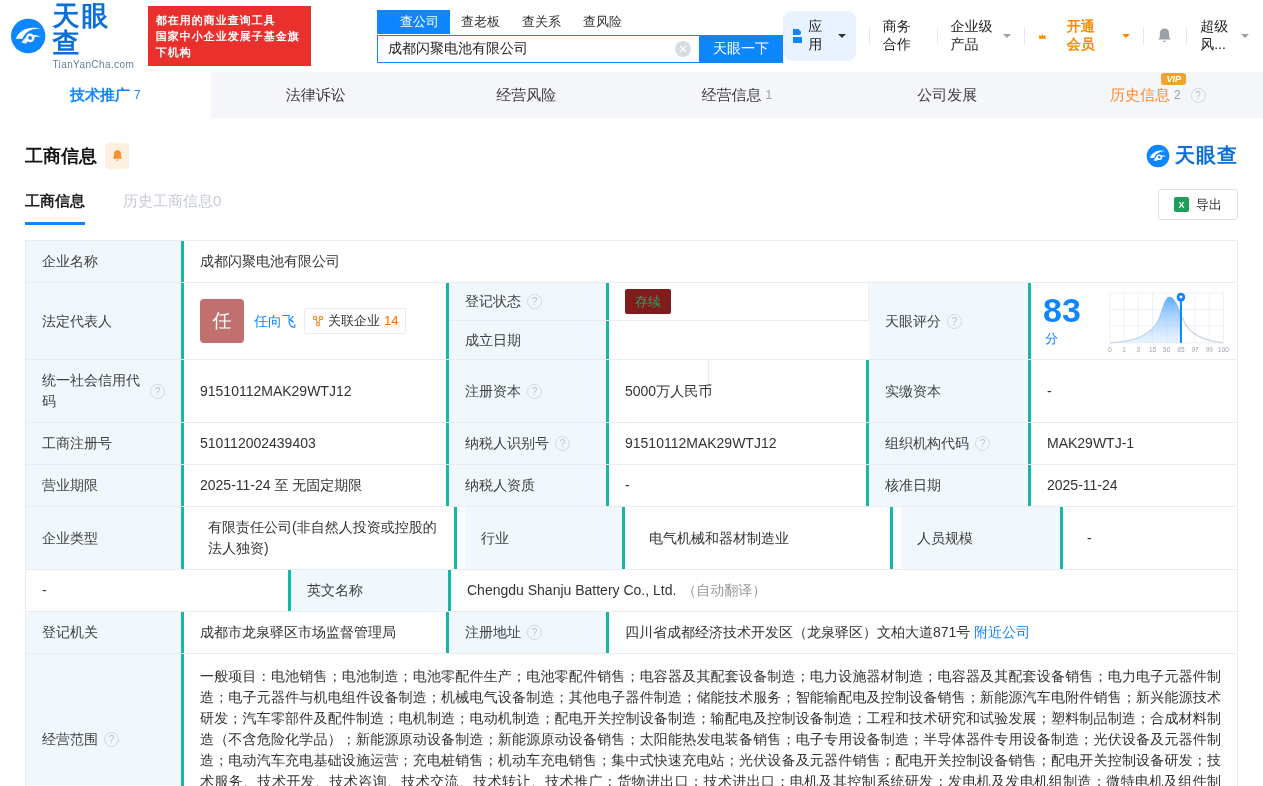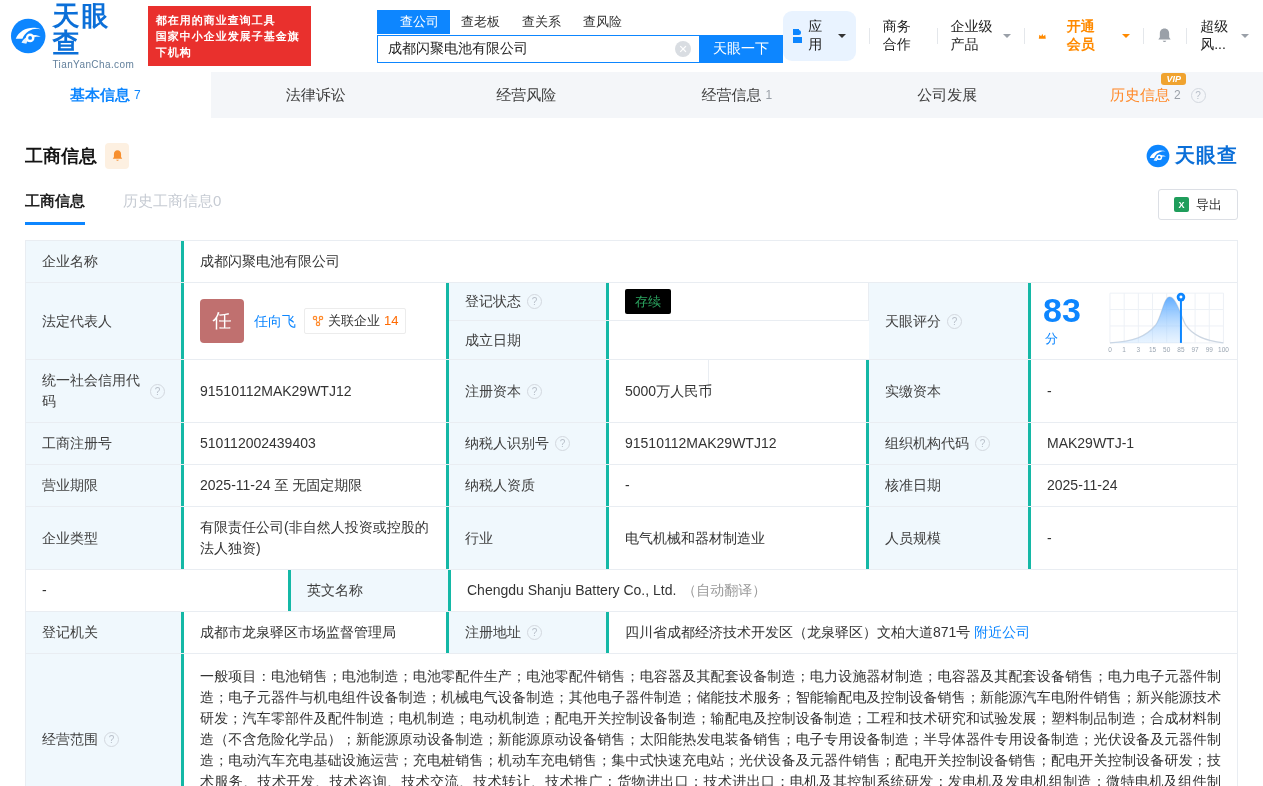--- a/index.html
+++ b/index.html
@@ -88,21 +88,21 @@
   .sub2 { display:flex; flex-direction:column; width:420px; flex:none; }
   .sub2 .srow { display:flex; height:38px; border-bottom:1px solid #e9edf2; }
   .sub2 .srow:last-child { border-bottom:none;flex-direction:column; }
   .sub2 .cell { height:100%; }
   .avatar { width:44px; height:44px; border-radius:4px; background:#c0706f; color:#fff; font-size:19px;
        display:flex; align-items:center; justify-content:center; flex:none; cursor:pointer; }
   .rep-name { color:#0d86ff; margin-left:10px; cursor:pointer; }
   .rel-badge { display:inline-flex; align-items:center; gap:4px; border:1px solid #ececec; border-radius:2px;
        padding:2px 7px; margin-left:8px; font-size:13px; color:#333; cursor:pointer; white-space:nowrap; }
   .rel-count { color:#ff6a00; }
-  .status-badge { background:#000000; color:#2ba35f; font-size:13px; padding:3px 10px; border-radius:2px; }
+  .status-badge { background:#7f1d1d; color:#2ba35f; font-size:13px; padding:3px 10px; border-radius:2px; }
   .link { color:#0d86ff; cursor:pointer; white-space:nowrap; }
   .note { color:#999; margin-left:6px; }
   .score-cell { display:flex; align-items:center; gap:10px; padding:4px 8px 4px 12px; }
   .score-num { font-size:34px; font-weight:700; color:#0d86ff; line-height:1; cursor:pointer; }
   .score-unit { font-size:13px; color:#0d86ff; margin-left:2px; }
   .scope-text { display:block; line-height:21px; text-align:justify; }
 </style>
 </head>
 <body>
 
@@ -177,21 +177,21 @@
     <span class="sep"></span>
     <span class="nav-item">
       <span>超级风...</span>
       <span class="caret"></span>
     </span>
   </div>
 </div>
 
 <div class="tabbar">
   <div class="tab active">
-    <span>基本信息</span>
+    <span>技术推广</span>
     <span class="count">7</span>
   </div>
   <div class="tab">
     <span>法律诉讼</span>
   </div>
   <div class="tab">
     <span>经营风险</span>
   </div>
   <div class="tab">
     <span>经营信息</span>
@@ -364,21 +364,21 @@
 
     <div class="row">
       <div class="cell c-label w1">营业期限</div>
       <div class="cell w2">2025-11-24 至 无固定期限</div>
       <div class="cell c-label w3">纳税人资质</div>
       <div class="cell w4">-</div>
       <div class="cell c-label w5">核准日期</div>
       <div class="cell wfill last">2025-11-24</div>
     </div>
 
-    <div class="row" style="min-height:61px;">
+    <div class="row" style="min-height:61px;gap:8px;">
       <div class="cell c-label w1">企业类型</div>
       <div class="cell w2">有限责任公司(非自然人投资或控股的法人独资)</div>
       <div class="cell c-label w3">行业</div>
       <div class="cell w4">电气机械和器材制造业</div>
       <div class="cell c-label w5">人员规模</div>
       <div class="cell wfill last">-</div>
     </div>
 
     <div class="row">
       <div class="cell w2">-</div>

